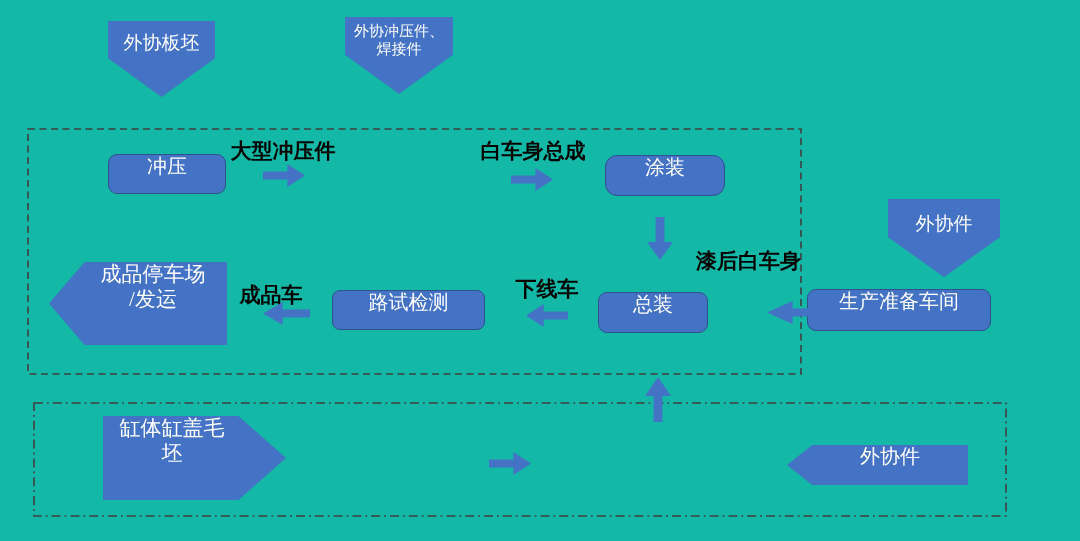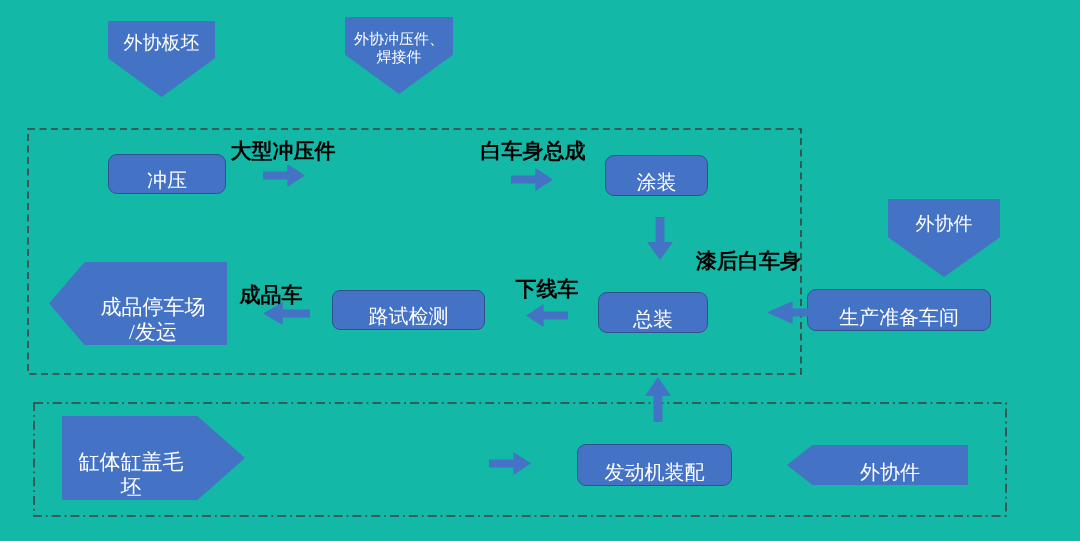--- a/index.html
+++ b/index.html
@@ -1,29 +1,29 @@
 <!DOCTYPE html>
 <html><head>
 <meta charset="utf-8">
 <style>
   html,body{margin:0;padding:0;background:#fff;}
   #canvas{
     position:relative;width:1080px;height:541px;background:#14b8a6;overflow:hidden;
     font-family:Liberation Serif, serif;
     --shape-fill:#4472C4;--shape-border:#2F528F;--shape-text:#FFFFFF;--label-text:#000000;--border-line:#3F3F3F;
   }
-  .shape{position:absolute;box-sizing:border-box;display:flex;align-items:flex-end;justify-content:center;}
+  .shape{position:absolute;box-sizing:border-box;display:flex;align-items:flex-start;justify-content:center;}
   .pbox{
     background:var(--shape-fill);border:1.6px solid var(--shape-border);border-radius:9px;
   }
   .pent{background:var(--shape-fill);}
   .pent-down{clip-path:polygon(0 0,100% 0,100% 49%,50% 100%,0 49%);align-items:flex-start;}
   .pent-left{clip-path:polygon(20% 0,100% 0,100% 100%,20% 100%,0 50%);}
   .pent-left-slim{clip-path:polygon(14% 0,100% 0,100% 100%,14% 100%,0 50%);}
-  .pent-right{clip-path:polygon(0 0,74% 0,100% 50%,74% 100%,0 100%);}
+  .pent-right{clip-path:polygon(0 0,74% 0,100% 50%,74% 100%,0 100%);margin-left:41px;}
   .shape-text{
     color:var(--shape-text);text-align:center;white-space:pre-line;line-height:1.18;
   }
   .flow-label{
     position:absolute;color:var(--label-text);font-weight:bold;font-size:21px;text-align:center;
   }
   .arrow{position:absolute;background:var(--shape-fill);}
   .arrow-right{clip-path:polygon(0 33%,58% 33%,58% 0,100% 50%,58% 100%,58% 67%,0 67%);}
   .arrow-left{clip-path:polygon(100% 33%,42% 33%,42% 0,0 50%,42% 100%,42% 67%,100% 67%);}
   .arrow-down{clip-path:polygon(33% 0,67% 0,67% 58%,100% 58%,50% 100%,0 58%,33% 58%);}
@@ -44,21 +44,21 @@
   </svg>
 
   <svg class="border-rect" style="left:33px;top:402px;" width="974" height="115">
     <rect x="1" y="1" width="972" height="113" fill="none" stroke="var(--border-line)" stroke-width="1.6" stroke-dasharray="9 4 1.8 4"></rect>
   </svg>
 
   <div class="shape pent pent-down" style="left:108px;top:21px;width:107px;height:76px;padding-top:11px;">
     <span class="shape-text fs19">外协板坯</span>
   </div>
 
-  <div class="shape pent pent-down" style="left:345px;top:17px;width:108px;height:77px;padding-top:14px;">
+  <div class="shape pent pent-down" style="left:345px;top:17px;width:108px;height:77px;padding-top:6px;">
     <span class="shape-text fs15">外协冲压件、
 焊接件</span>
   </div>
 
   <div class="shape pent pent-down" style="left:888px;top:199px;width:112px;height:78px;padding-top:14px;">
     <span class="shape-text fs19">外协件</span>
   </div>
 
   <div class="shape pbox" style="left:108px;top:154px;width:118px;height:40px;">
     <span class="shape-text fs20">冲压</span>
@@ -66,21 +66,21 @@
 
   <div class="flow-label" style="left:225px;top:137px;width:116px;">大型冲压件</div>
 
   <div class="arrow arrow-right" style="left:263px;top:164px;width:42px;height:23px;"></div>
 
 
   <div class="flow-label" style="left:473px;top:137px;width:120px;">白车身总成</div>
 
   <div class="arrow arrow-right" style="left:511px;top:168px;width:42px;height:23px;"></div>
 
-  <div class="shape pbox" style="left:605px;top:155px;width:103px;height:41px;">
+  <div class="shape pbox" style="left:605px;top:155px;width:120px;height:41px;border-radius:12px;">
     <span class="shape-text fs20">涂装</span>
   </div>
 
   <div class="arrow arrow-down" style="left:647px;top:217px;width:26px;height:43px;"></div>
 
   <div class="flow-label" style="left:691px;top:247px;width:110px;text-align:right;">漆后白车身</div>
 
   <div class="shape pbox" style="left:807px;top:289px;width:184px;height:42px;">
     <span class="shape-text fs20">生产准备车间</span>
   </div>
@@ -111,21 +111,18 @@
   <div class="arrow arrow-up" style="left:645px;top:377px;width:26px;height:45px;"></div>
 
   <div class="shape pent pent-right" style="left:62px;top:416px;width:183px;height:84px;padding-right:45px;">
     <span class="shape-text fs21">缸体缸盖毛
 坯</span>
   </div>
 
 
   <div class="arrow arrow-right" style="left:489px;top:452px;width:42px;height:23px;"></div>
 
-  <div class="shape pbox" style="left:577px;top:444px;width:155px;height:42px;">
-    <span class="shape-text fs20">发动机装配</span>
-  </div>
 
   <div class="shape pent pent-left-slim" style="left:787px;top:445px;width:181px;height:40px;padding-left:25px;">
     <span class="shape-text fs20">外协件</span>
   </div>
 
 </div>
 
 </body></html>

